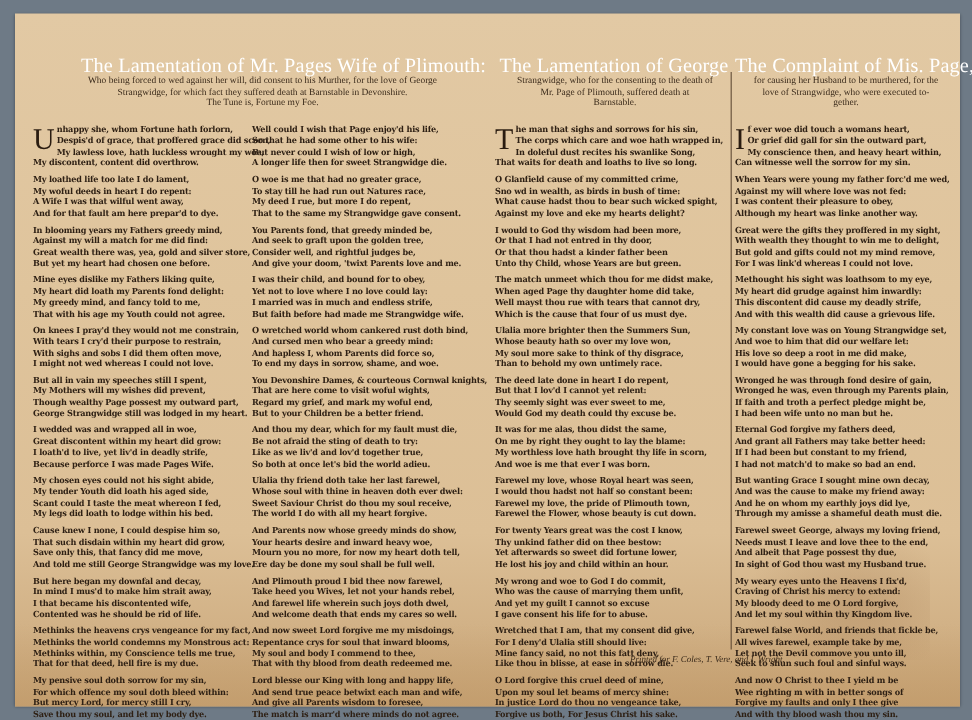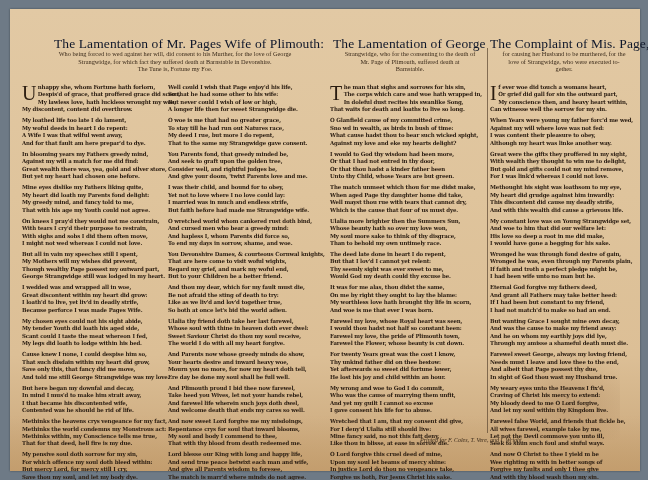--- a/index.html
+++ b/index.html
@@ -2,21 +2,21 @@
 <html><head>
 <meta charset="utf-8">
 <style>
   html,body{margin:0;padding:0;}
   body{width:648px;height:480px;background:#6e7a86;overflow:hidden;position:relative;font-family:"DejaVu Serif",serif;}
   .sheet{position:absolute;left:10px;top:9px;width:630px;height:462px;
     background:linear-gradient(180deg,#e2c9a4 0%,#dfc49c 40%,#dcbf96 75%,#d2b287 88%,#c9a679 100%);
     box-shadow:0 0 2px rgba(0,0,0,.4);}
   .sheet:before{content:"";position:absolute;left:0;right:0;bottom:0;height:55px;background:linear-gradient(180deg,rgba(200,160,110,0),rgba(190,150,100,.55));}
   .tear{position:absolute;left:495px;top:350px;width:125px;height:90px;background:radial-gradient(ellipse at 60% 60%,rgba(160,120,80,.35),rgba(160,120,80,0) 70%);}
-  .title{position:absolute;font-family:"Liberation Serif",serif;color:#0f172a;font-size:13.5px;white-space:nowrap;letter-spacing:.1px;}
+  .title{position:absolute;font-family:"Liberation Serif",serif;color:#ffffff;font-size:13.5px;white-space:nowrap;letter-spacing:.1px;}
   .sub{position:absolute;font-family:"Liberation Serif",serif;color:#3a2a1a;font-size:6.3px;line-height:7.5px;text-align:center;}
   .col{position:absolute;font-family:"DejaVu Serif",serif;font-weight:bold;color:#2e2014;font-size:5.6px;line-height:7.45px;white-space:nowrap;letter-spacing:-.15px;}
   .col .stanza{margin-bottom:3.6px;}
   .col .line{display:block;transform:scaleX(.97);transform-origin:left;}
   .dropcap{float:left;font-family:"Liberation Serif",serif;font-weight:normal;font-size:20px;line-height:16px;margin-right:2px;margin-top:1px;color:#2a1c10;}
   .vrule{position:absolute;left:487px;top:48px;width:1px;height:385px;background:#5b4630;opacity:.7;}
   .imprint{position:absolute;font-family:"Liberation Serif",serif;font-style:italic;color:#3a2a1a;font-size:6px;white-space:nowrap;}
 </style>
 </head>
 <body>

